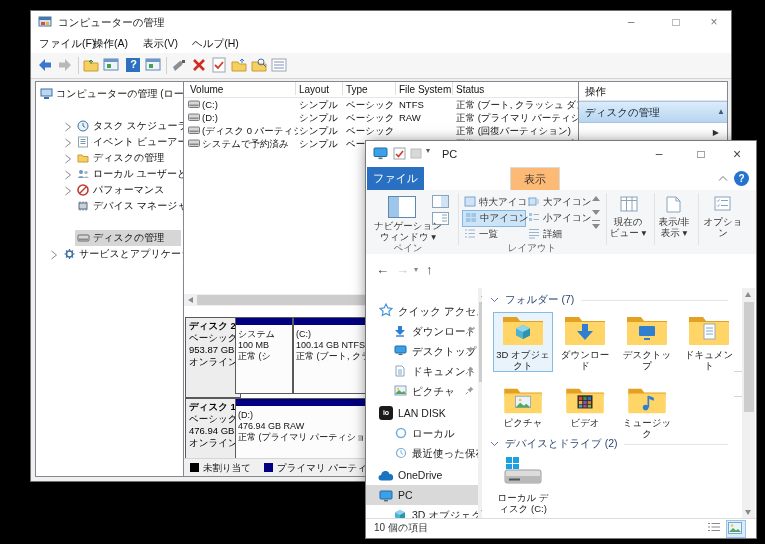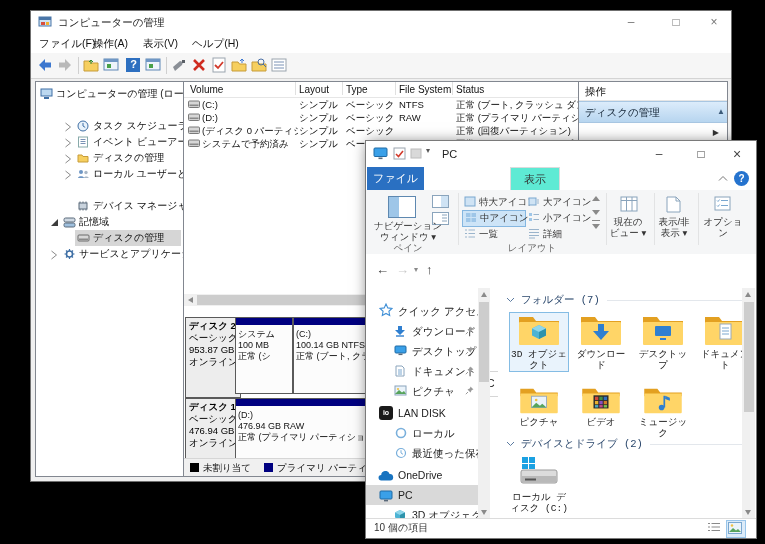--- a/index.html
+++ b/index.html
@@ -236,42 +236,42 @@
         <span class="ic" style="left:41px;">
             <svg width="12" height="12" viewBox="0 0 12 12">
               <circle cx="4" cy="4" r="2" fill="#6f97c5"></circle>
               <path d="M1 10c0-2.5 6-2.5 6 0z" fill="#6f97c5"></path>
               <circle cx="9" cy="4.5" r="1.7" fill="#a9b7c6"></circle>
               <path d="M6.8 10c.3-2 4.7-2 4.9 0z" fill="#a9b7c6"></path>
             </svg>
           </span>
         <span class="lb" style="left:57px;">ローカル ユーザーとグループ</span>
       </div>
+      <div class="trow" style="top:100px;">
+        <span class="chv" style="left:28px;">
+            <svg width="8" height="10" viewBox="0 0 8 10">
+              <path d="M1.5 1l5 4-5 4" stroke="#8a8a8a" fill="none"></path>
+            </svg>
+          </span>
+        <span class="ic" style="left:41px;">
+            <svg width="12" height="12" viewBox="0 0 12 12">
+              <circle cx="6" cy="6" r="5" fill="#fff" stroke="#c43a2e" stroke-width="1.6"></circle>
+              <path d="M2.5 9.5l7-7" stroke="#c43a2e" stroke-width="1.4"></path>
+            </svg>
+          </span>
+        <span class="lb" style="left:57px;">パフォーマンス</span>
+      </div>
       <div class="trow" style="top:116px;">
         <span class="ic" style="left:41px;">
             <svg width="12" height="12" viewBox="0 0 12 12">
               <rect x="2" y="3" width="8" height="6" fill="#c9d3dd" stroke="#5a6a7a"></rect>
               <path d="M3 3V1.5M6 3V1.5M9 3V1.5M3 10.5V9M6 10.5V9M9 10.5V9" stroke="#5a6a7a"></path>
             </svg>
           </span>
         <span class="lb" style="left:57px;">デバイス マネージャー</span>
-      </div>
-      <div class="trow" style="top:132px;">
-        <span class="chv" style="left:14px;">
-            <svg width="9" height="9" viewBox="0 0 9 9">
-              <path d="M8 1v7H1z" fill="#3c3c3c"></path>
-            </svg>
-          </span>
-        <span class="ic" style="left:27px;">
-            <svg width="13" height="12" viewBox="0 0 13 12">
-              <rect x="1" y="2" width="11" height="4" rx="1.5" fill="#cfd9e3" stroke="#5a6a7a"></rect>
-              <rect x="1" y="7" width="11" height="4" rx="1.5" fill="#9fc0de" stroke="#5a6a7a"></rect>
-            </svg>
-          </span>
-        <span class="lb" style="left:43px;">記憶域</span>
       </div>
       <div class="trow" style="top:148px;">
         <span class="tsel"></span>
         <span class="ic" style="left:41px;">
             <svg width="13" height="12" viewBox="0 0 13 12">
               <rect x="1" y="3" width="11" height="6" rx="1" fill="#d7d7d7" stroke="#6a6a6a"></rect>
               <rect x="2" y="6.5" width="9" height="1.6" fill="#8a8a8a"></rect>
             </svg>
           </span>
         <span class="lb" style="left:57px;">ディスクの管理</span>
@@ -435,21 +435,21 @@
       </span>
       <span class="abs" style="left:60px;top:5px;font-size:8px;color:#555;">▾</span>
       <span class="abs t" style="left:76px;top:0;line-height:26px;font-size:11px;color:#222;">PC</span>
       <span class="wbtn" style="left:278px;height:26px;line-height:26px;color:#444;">–</span>
       <span class="wbtn" style="left:320px;height:26px;line-height:26px;color:#444;">□</span>
       <span class="wbtn" style="left:356px;height:26px;line-height:26px;color:#444;font-size:14px;">×</span>
     </div>
 
     <div class="abs" style="left:0;top:26px;width:100%;height:23px;background:#fff;">
       <span class="extab" style="left:1px;width:57px;background:#2a70c2;color:#fff;">ファイル</span>
-      <span class="extab" style="left:144px;width:48px;background:#5eead4;border:1px solid #dadbdc;border-bottom:none;">表示</span>
+      <span class="extab" style="left:144px;width:48px;background:#fdba74;border:1px solid #dadbdc;border-bottom:none;">表示</span>
       <span class="abs" style="left:352px;top:8px;">
           <svg width="10" height="7" viewBox="0 0 10 7">
             <path d="M1 5.5L5 1.5l4 4" stroke="#777" fill="none"></path>
           </svg>
         </span>
       <span class="abs" style="left:368px;top:4px;width:15px;height:15px;border-radius:50%;background:#2573ce;color:#fff;text-align:center;line-height:15px;font-size:10px;font-weight:bold;">?</span>
     </div>
 
     <div class="ribbon">
 
@@ -724,21 +724,21 @@
         <span class="lb" style="left:46px;">3D オブジェクト</span>
       </div>
     </div>
 
     <div class="sbar abs" style="left:112px;top:147px;width:12px;height:231px;">
       <span class="tri" style="left:2.5px;top:4px;border-left:3.5px solid transparent;border-right:3.5px solid transparent;border-bottom:5px solid #8a8a8a;"></span>
       <span class="sthumb" style="left:1px;top:14px;width:10px;height:80px;"></span>
       <span class="tri" style="left:2.5px;bottom:4px;border-left:3.5px solid transparent;border-right:3.5px solid transparent;border-top:5px solid #8a8a8a;"></span>
     </div>
 
-    <div class="abs" style="left:132px;top:147px;width:252px;height:231px;background:#fff;overflow:hidden;font-family:Liberation Mono, monospace;">
+    <div class="abs" style="left:116px;top:147px;width:252px;height:231px;background:#fff;overflow:hidden;">
       <div class="shead" style="left:8px;top:4px;width:238px;">
         <svg width="9" height="6" viewBox="0 0 9 6">
             <path d="M1 1l3.5 3.5L8 1" stroke="#5a7aa0" fill="none"></path>
           </svg>
         <span>フォルダー (7)</span>
         <span class="rule"></span>
       </div>
 
       <div class="tile tilesel" style="left:12px;top:25px;">
         <svg width="44" height="34" viewBox="0 0 44 34" style="margin:0 auto;">

